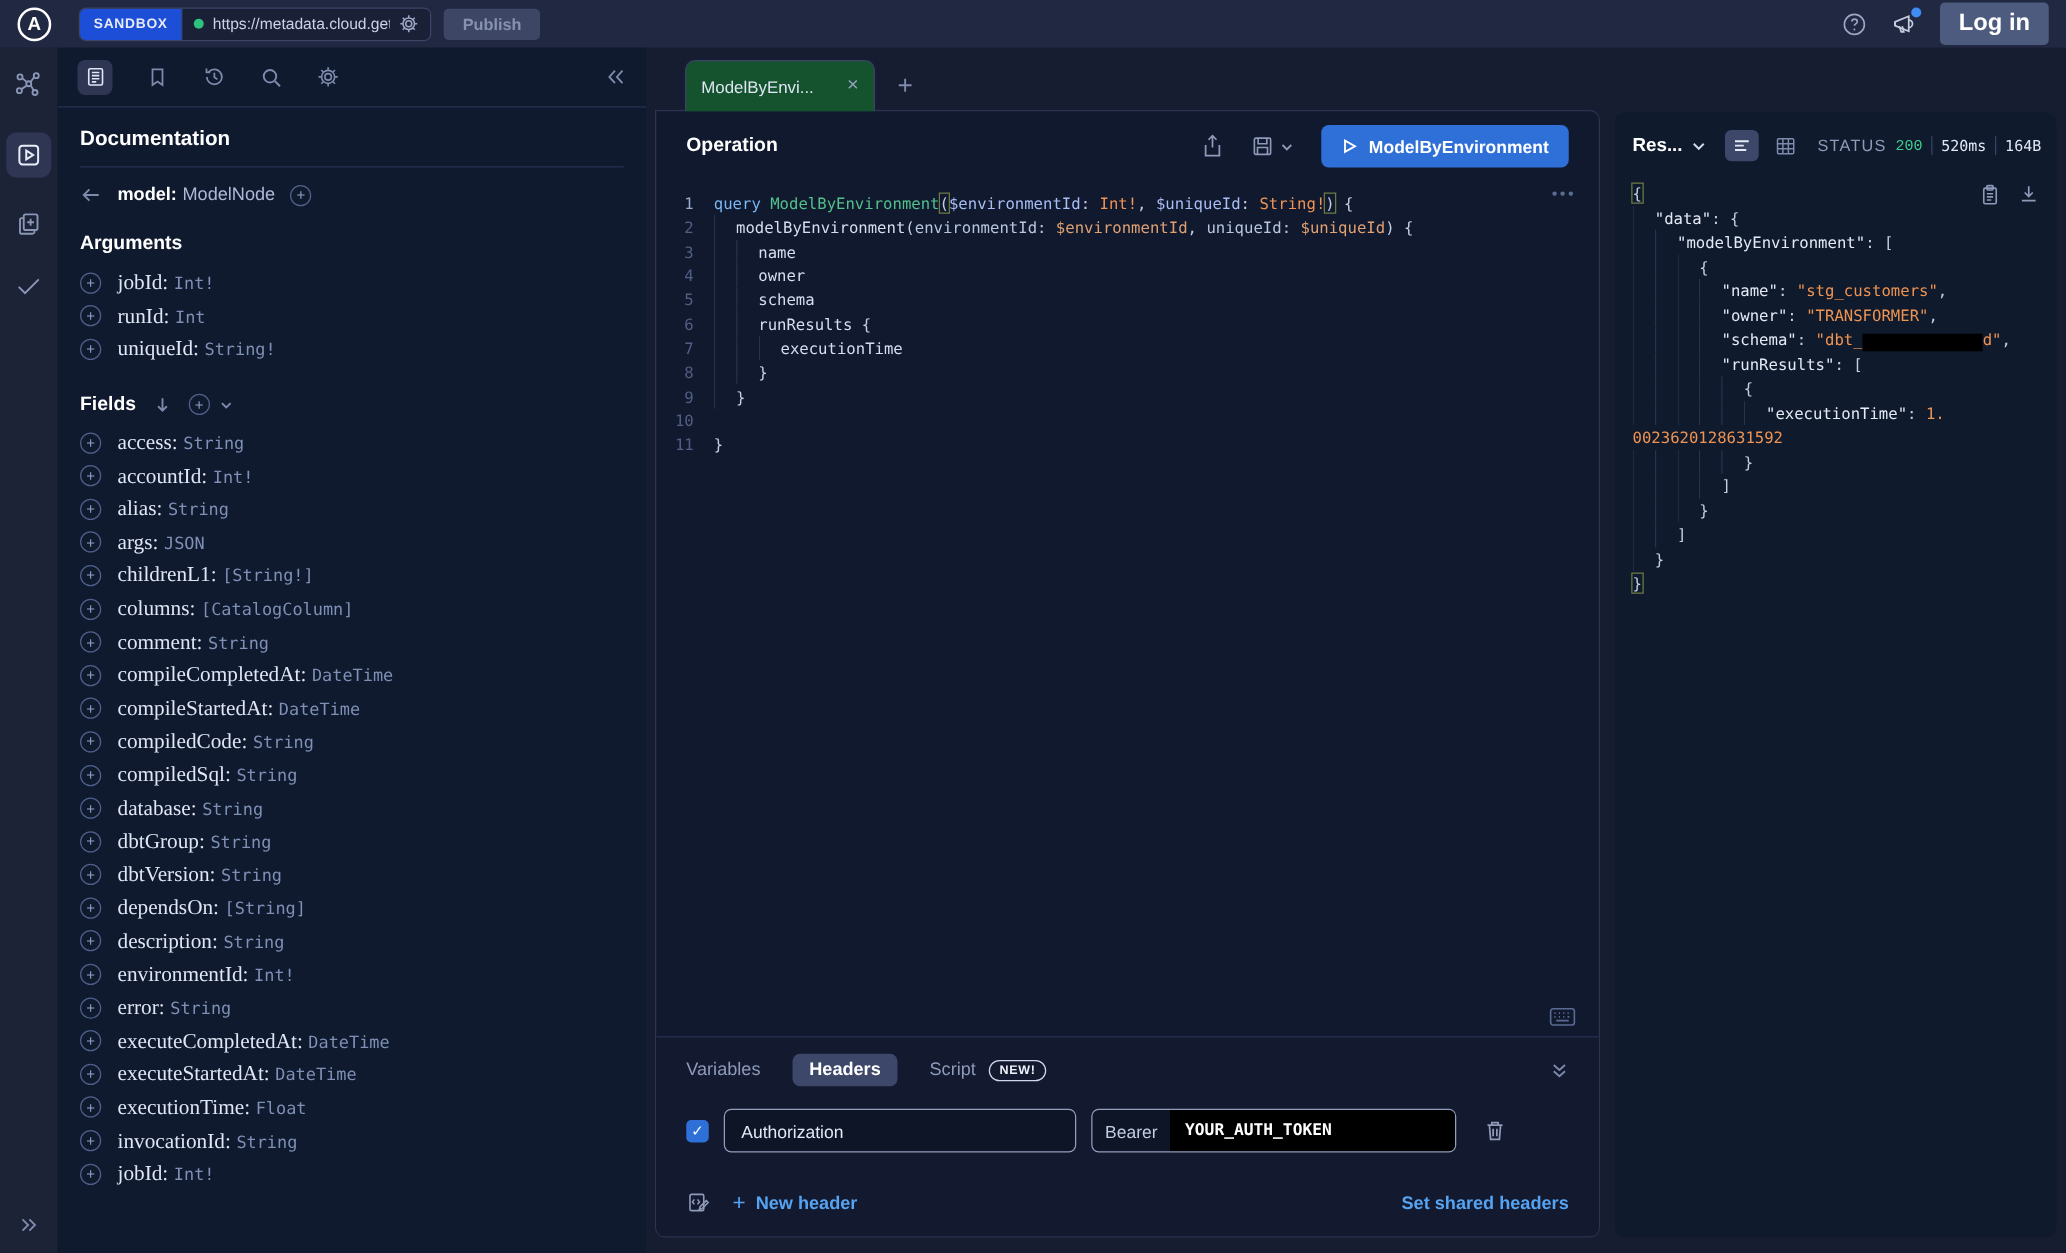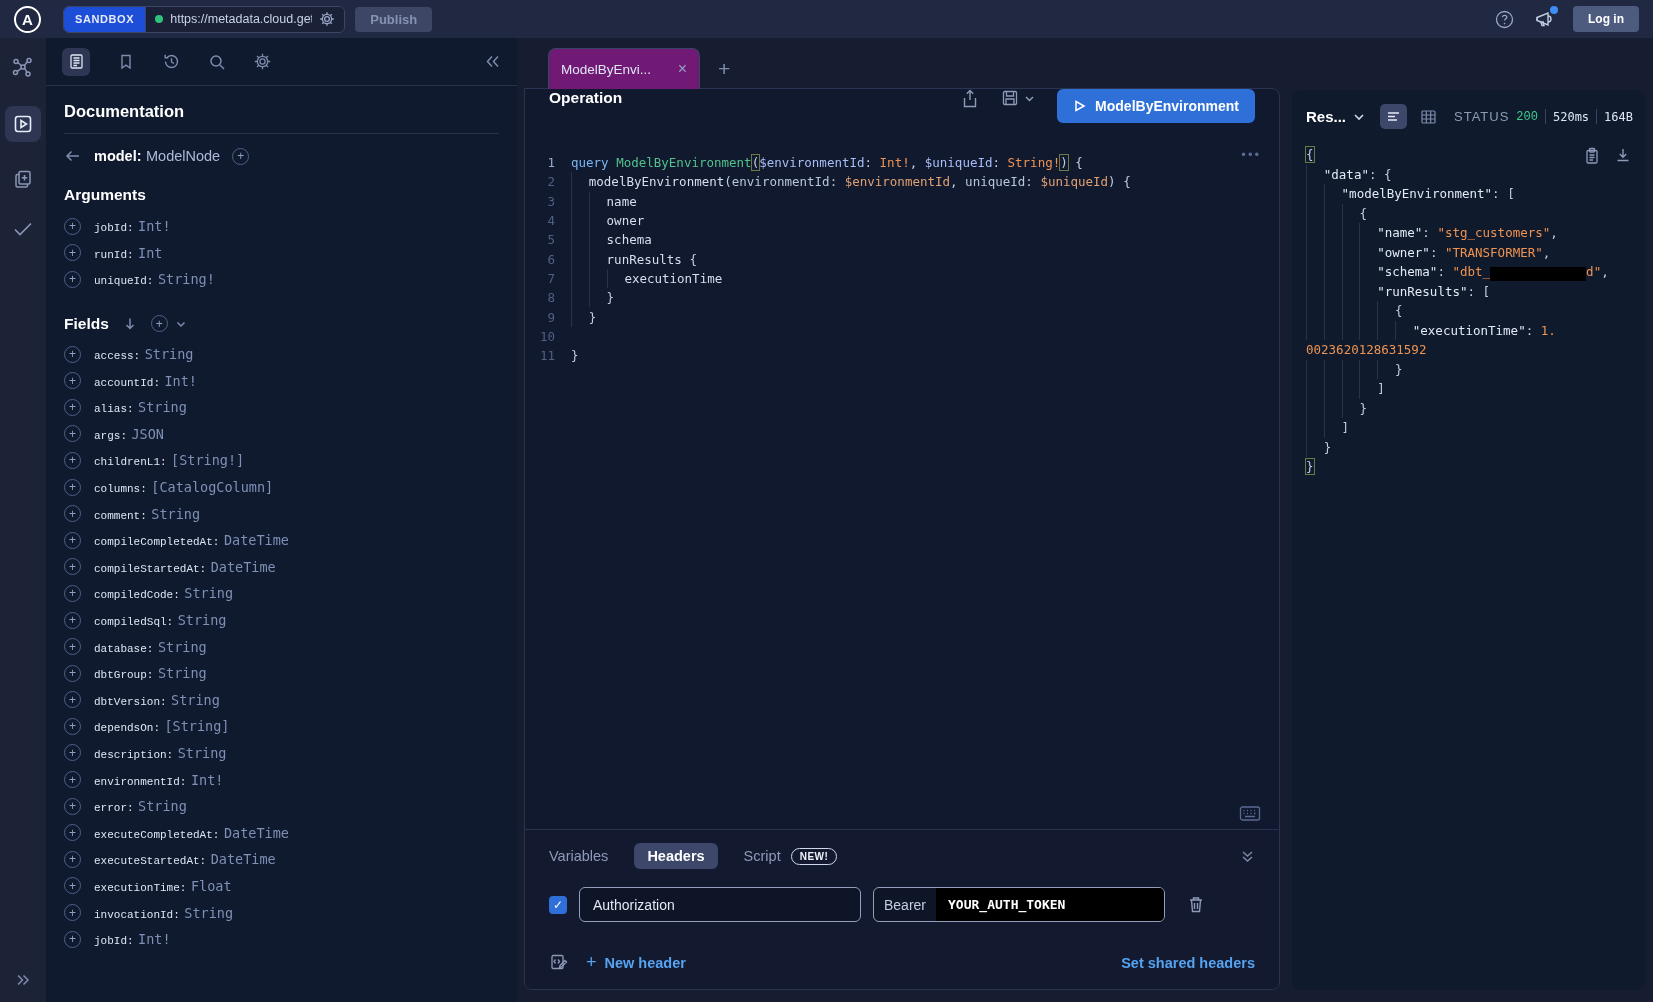--- a/index.html
+++ b/index.html
@@ -18,21 +18,21 @@
   .url-seg { background:#1a2036; display:flex; align-items:center; gap:7px; padding:0 9px; width:198px; }
   .greendot { width:8px; height:8px; border-radius:50%; background:#2ec27e; flex:none; }
   .url-text { font-size:12.5px; color:#c9d2e8; white-space:nowrap; overflow:hidden; flex:1; }
   .btn-publish { margin-left:10px; background:#3d4665; color:#8792b2; font-size:13px; font-weight:bold;
                  padding:5px 15px; border-radius:4px; border:none; }
   .topbar-spacer { flex:1; }
   .icon-muted { color:#9aa6c4; }
   .help-wrap { margin-right:20px; }
   .mega-wrap { position:relative; margin-right:18px; color:#c3cde0; }
   .mega-dot { position:absolute; top:-3px; right:-3px; width:8px; height:8px; border-radius:50%; background:#3f8cf5; }
-  .btn-login { background:#4d5b7e; color:#fff; font-size:12px; font-weight:bold; padding:6px 15px; border-radius:4px; border:none; }
+  .btn-login { background:#4d5b7e; color:#fff; font-size:19px; font-weight:bold; padding:6px 15px; border-radius:4px; border:none; }
 
   
   .rail { position:absolute; left:0; top:38px; bottom:0; width:46px; background:#1d2337; display:flex;
           flex-direction:column; align-items:center; padding-top:18px; }
   .rail-ic { color:#8a96b6; margin-bottom:26px; }
   .rail-tile { width:36px; height:36px; background:#2e3654; border-radius:8px; display:flex; align-items:center;
                justify-content:center; color:#e8edf8; margin-bottom:26px; }
   .rail-bottom { margin-top:auto; margin-bottom:14px; color:#7e8bad; }
 
   
@@ -45,34 +45,34 @@
   .doc-content { padding:16px 18px 0 18px; }
   .doc-title { font-size:16.5px; font-weight:bold; color:#fff; padding-bottom:12px; border-bottom:1px solid #273150; }
   .model-row { display:flex; align-items:center; gap:12px; margin:13px 0 8px 0; }
   .model-label { font-size:14.5px; font-weight:bold; color:#fff; }
   .model-type { font-size:14.5px; color:#aeb9d6; }
   .sec-title { font-size:15.5px; font-weight:bold; color:#fff; margin-top:21px; margin-bottom:9px; }
   .fields-head { display:flex; align-items:center; gap:13px; margin-top:22px; margin-bottom:8px; }
   .plus-circle { width:17px; height:17px; border:1px solid #4f5f8a; border-radius:50%; color:#8fa0c8; flex:none;
                  display:flex; align-items:center; justify-content:center; font-size:12px; line-height:1; }
   .doc-row { display:flex; align-items:center; gap:13px; height:26.6px; }
-  .doc-row .fname { font-family:Liberation Mono, monospace; font-size:11px; color:#dfe6f5; }
+  .doc-row .fname { font-family:Liberation Serif, serif; font-size:17px; color:#dfe6f5; }
   .doc-row .ftype { font-family:"DejaVu Sans Mono", monospace; font-size:13.5px; color:#7f8fb5; }
 
   
   .tabbar { position:absolute; left:548px; top:48px; height:41px; display:flex; align-items:flex-end; z-index:2; }
-  .tab { width:152px; height:41px; background:#701a75; border:1px solid #3a4366; border-bottom:none;
+  .tab { width:152px; height:41px; background:#14532d; border:1px solid #3a4366; border-bottom:none;
          border-radius:8px 8px 0 0; display:flex; align-items:center; gap:10px; padding:0 12px; }
   .tab-label { font-size:13.5px; color:#dfe6f5; white-space:nowrap; overflow:hidden; flex:1; }
   .tab-close { color:#96a2c0; font-size:16px; line-height:1; }
   .tab-new { color:#7e8bad; font-size:21px; margin-left:18px; align-self:center; }
 
   .midpanel { position:absolute; left:524px; top:88px; width:756px; height:902px; background:#10192e;
               border:1px solid #2b3452; border-radius:0 8px 8px 8px; overflow:hidden; }
-  .op-header { height:56px; display:flex; align-items:flex-start; padding:0 24px; }
+  .op-header { height:56px; display:flex; align-items:center; padding:0 24px; }
   .op-title { font-size:15.5px; font-weight:bold; color:#fff; flex:1; }
   .op-ic { color:#8e9ab8; margin-left:22px; }
   .save-group { display:flex; align-items:center; gap:5px; margin-left:22px; color:#8e9ab8; }
   .btn-run { margin-left:22px; background:#2e6fd8; border:none; border-radius:6px; height:34px; padding:0 16px;
              display:flex; align-items:center; gap:9px; color:#fff; font-size:14px; font-weight:bold; }
 
   .editor { position:relative; padding-top:8px; }
   .editor-more { position:absolute; top:2px; right:18px; color:#5a6a92; font-size:13px; letter-spacing:2px; }
   .cl { display:flex; height:19.3px; align-items:center; }
   .ln { width:46px; text-align:right; padding-right:16px; font-family:"DejaVu Sans Mono", monospace; font-size:12.5px;

